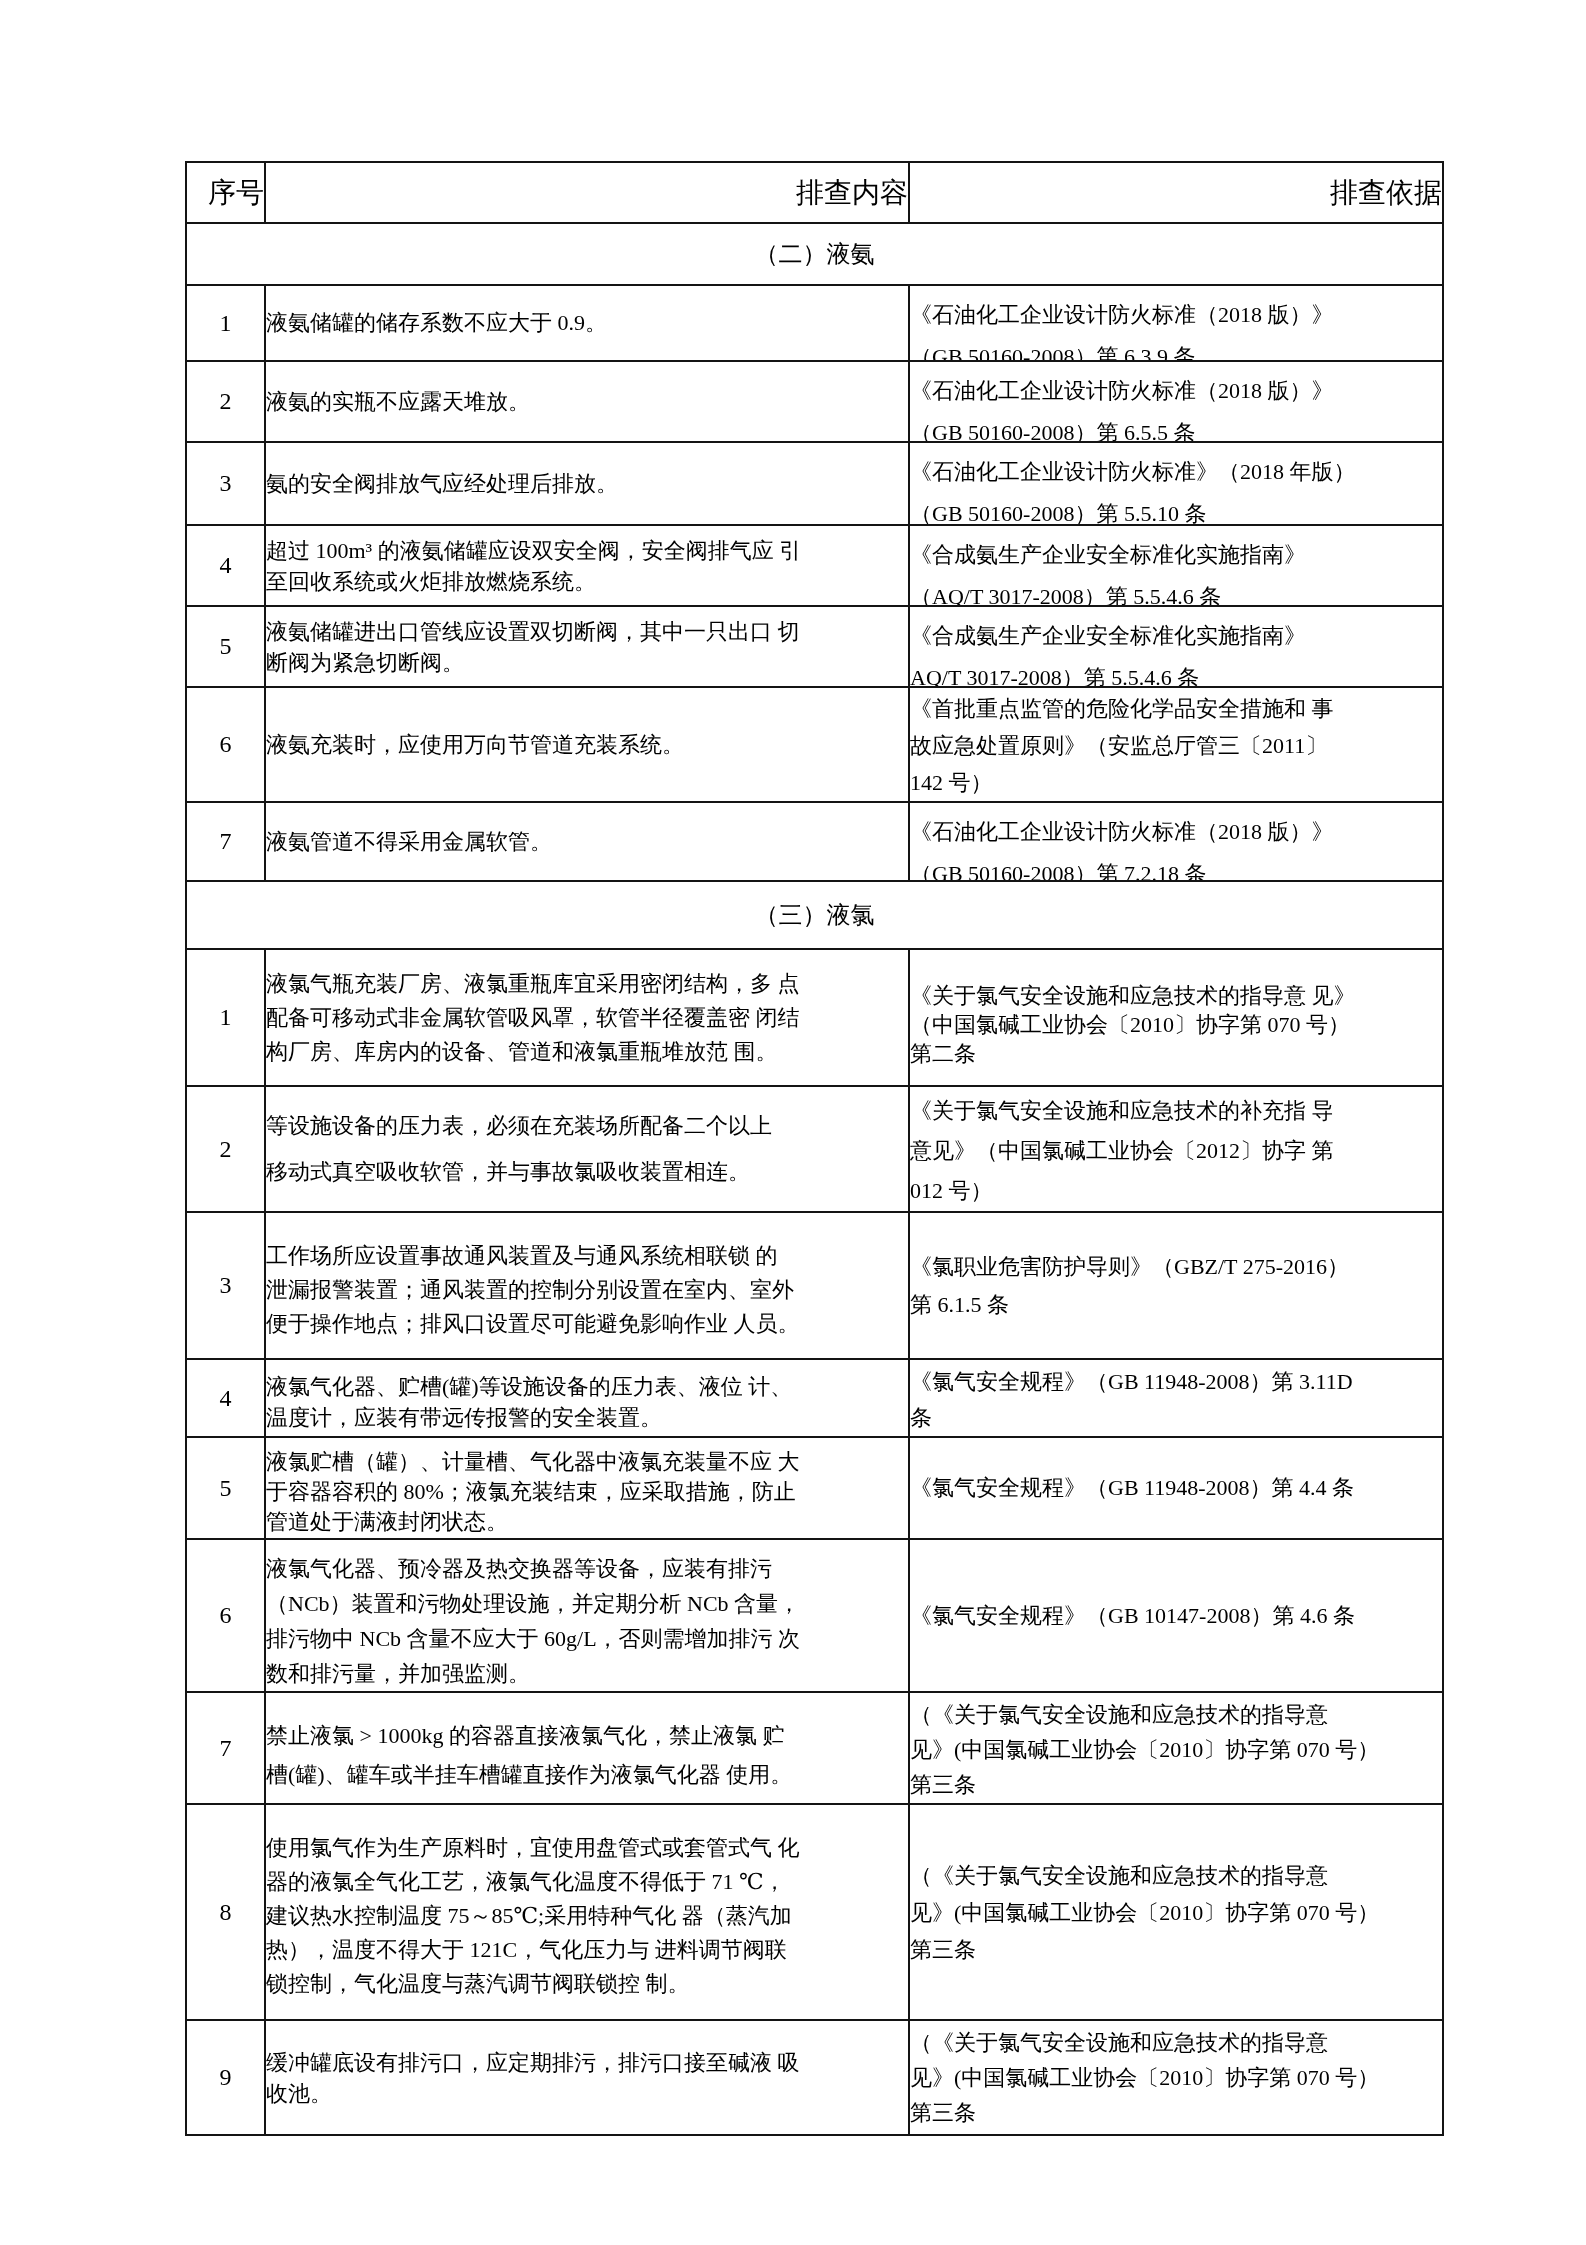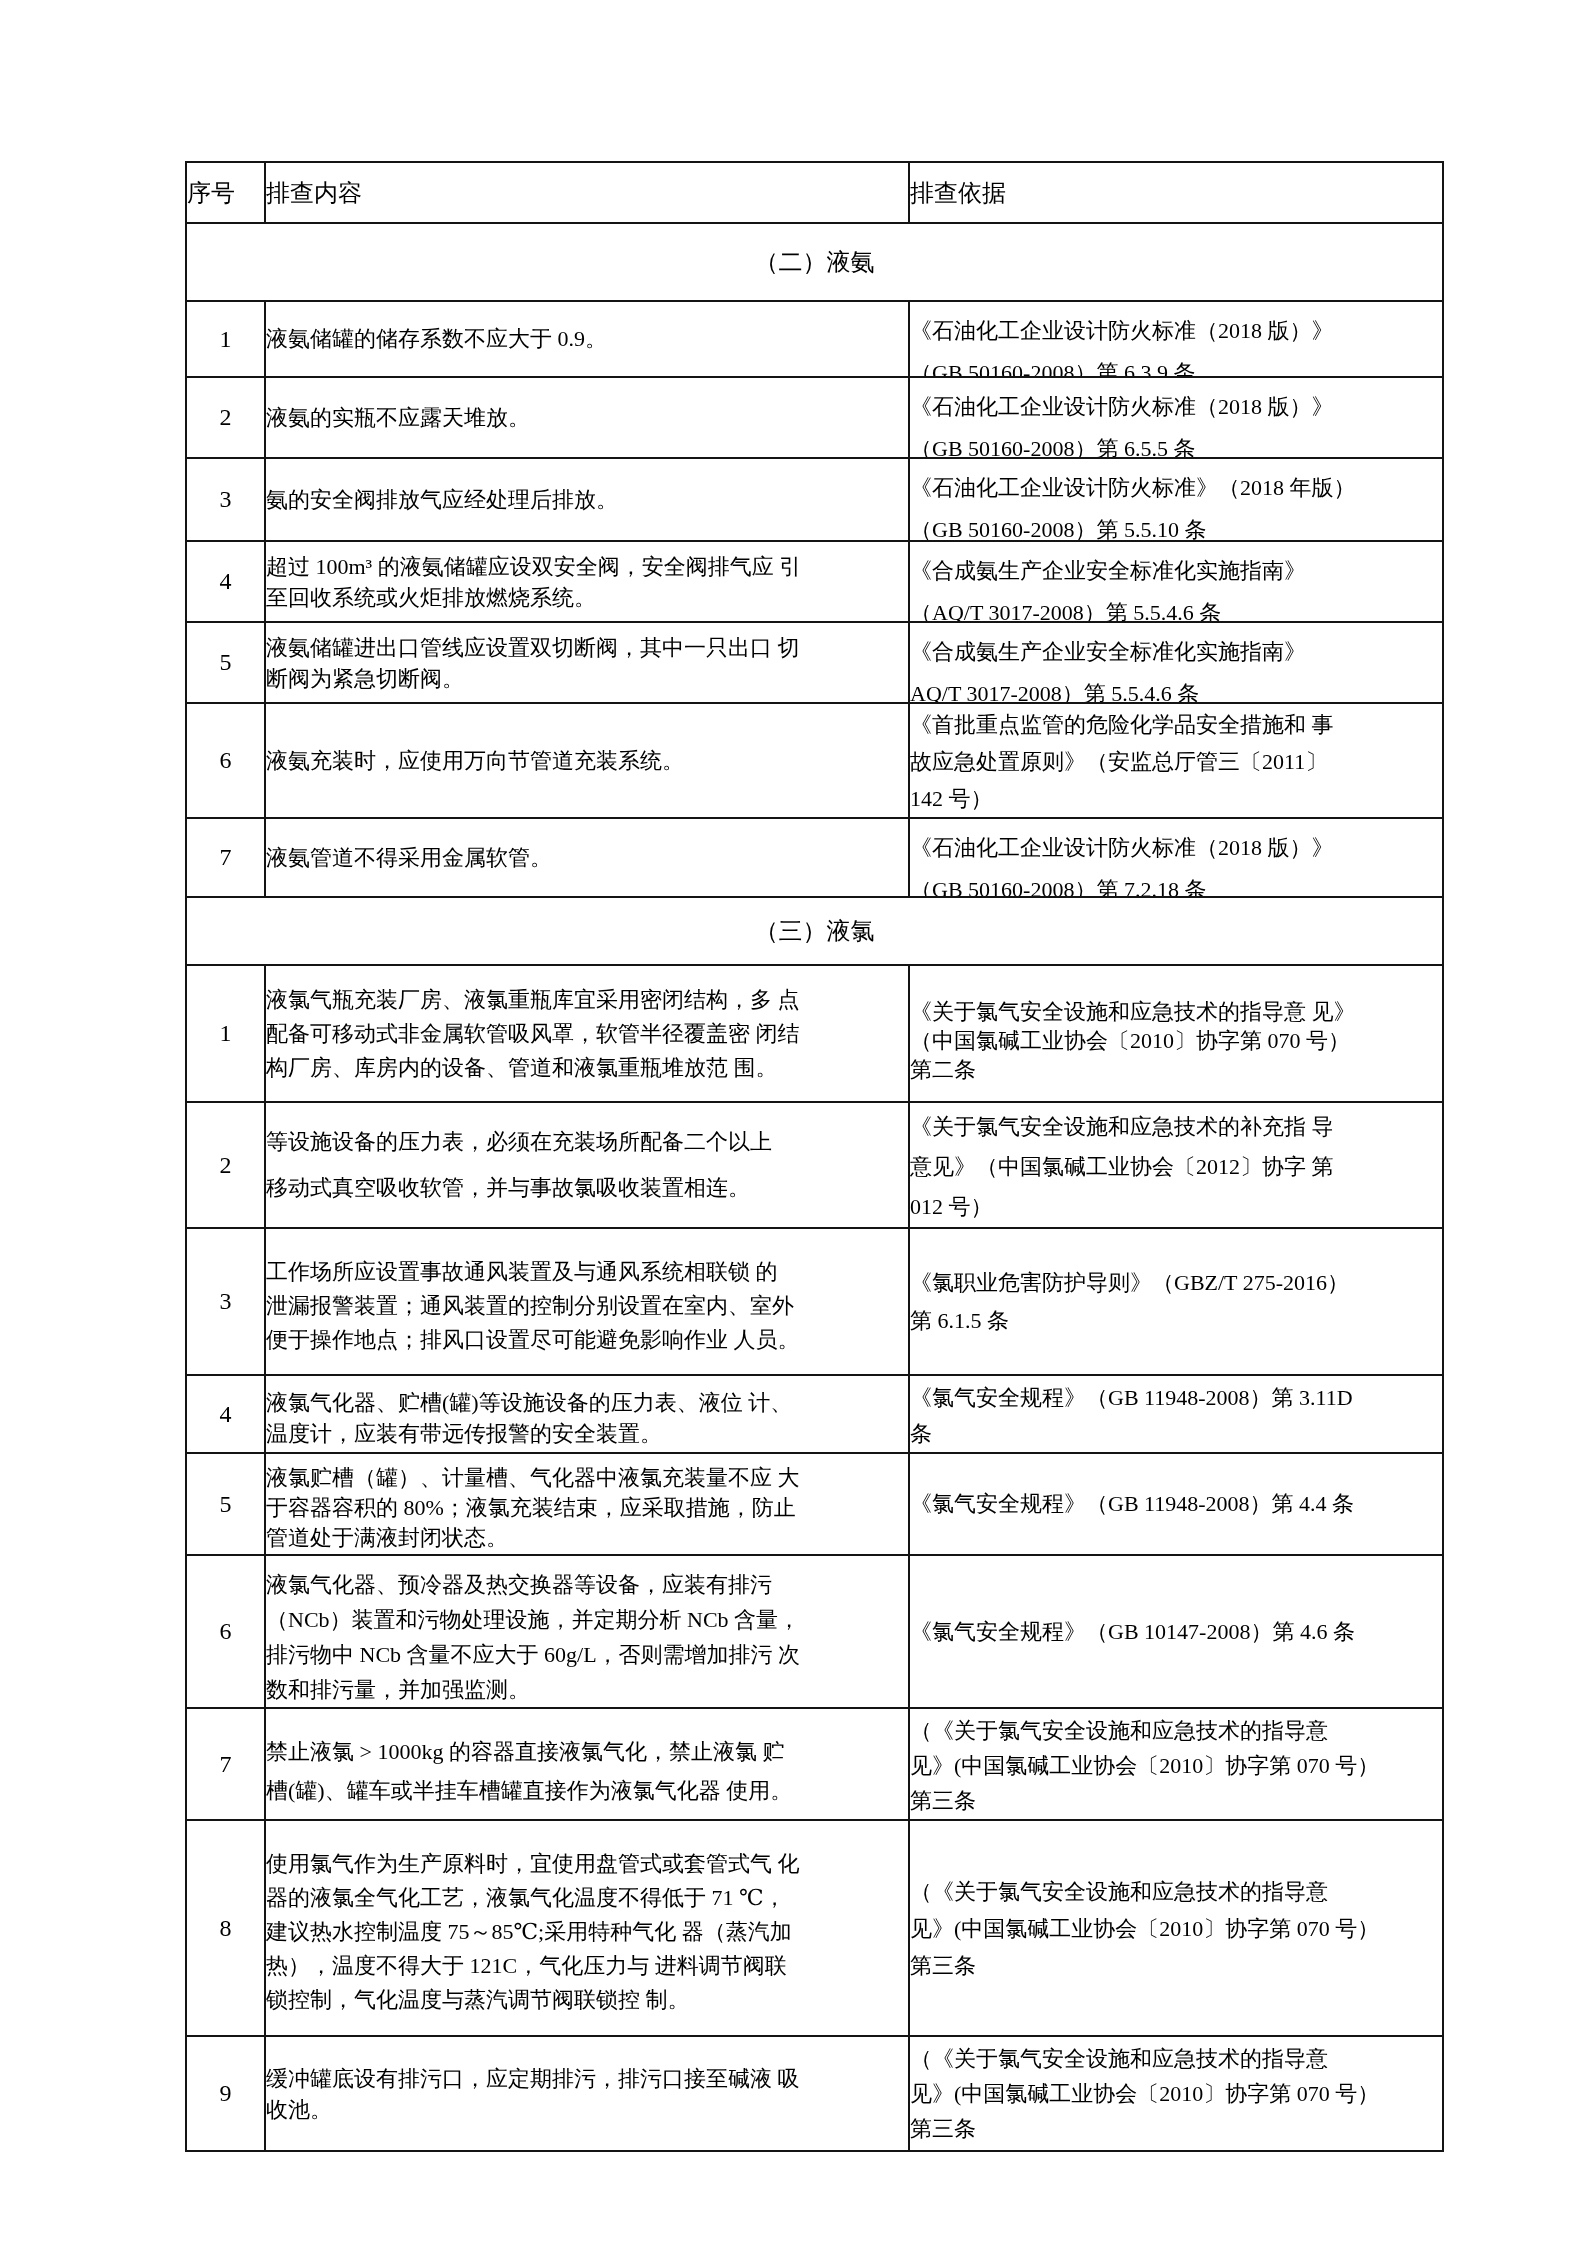--- a/index.html
+++ b/index.html
@@ -8,21 +8,21 @@
     font-family:"Liberation Serif","DejaVu Serif",serif;color:#000;
   }
   .doc-table{
     position:absolute;left:185px;top:161px;width:1257px;
     border-collapse:collapse;table-layout:fixed;
   }
   .doc-table td,.doc-table th{
     border:2px solid #141414;padding:0;vertical-align:middle;
     font-weight:normal;overflow:hidden;
   }
-  .hdr{font-size:24px;text-align:left;}
+  .hdr{font-size:28px;text-align:right;}
   .sec{font-size:24px;text-align:center;}
   .no{font-size:24px;text-align:center;}
   .ct{
     font-size:22px;line-height:34px;white-space:pre-line;
     padding-left:8px;padding-right:4px;text-align:left;
   }
   .bs{
     font-size:22px;line-height:38px;white-space:pre-line;
     padding-left:10px;padding-right:2px;text-align:left;margin-left:44px;
   }
@@ -42,21 +42,21 @@
     <col style="width:534px">
   </colgroup>
 
   <tbody>
       <tr style="height:61px">
     <th class="hdr">序号</th>
     <th class="hdr">排查内容</th>
     <th class="hdr">排查依据</th>
   </tr>
 
-  <tr style="height:78px">
+  <tr style="height:62px">
     <td class="sec" colspan="3">（二）液氨</td>
   </tr>
 
   <tr style="height:69px">
     <td class="no">1</td>
     <td class="ct">液氨储罐的储存系数不应大于 0.9。</td>
     <td class="vt">
           <div class="clipbox" style="height:66px">《石油化工企业设计防火标准（2018 版）》
 （GB 50160-2008）第 6.3.9 条</div>
         </td>

